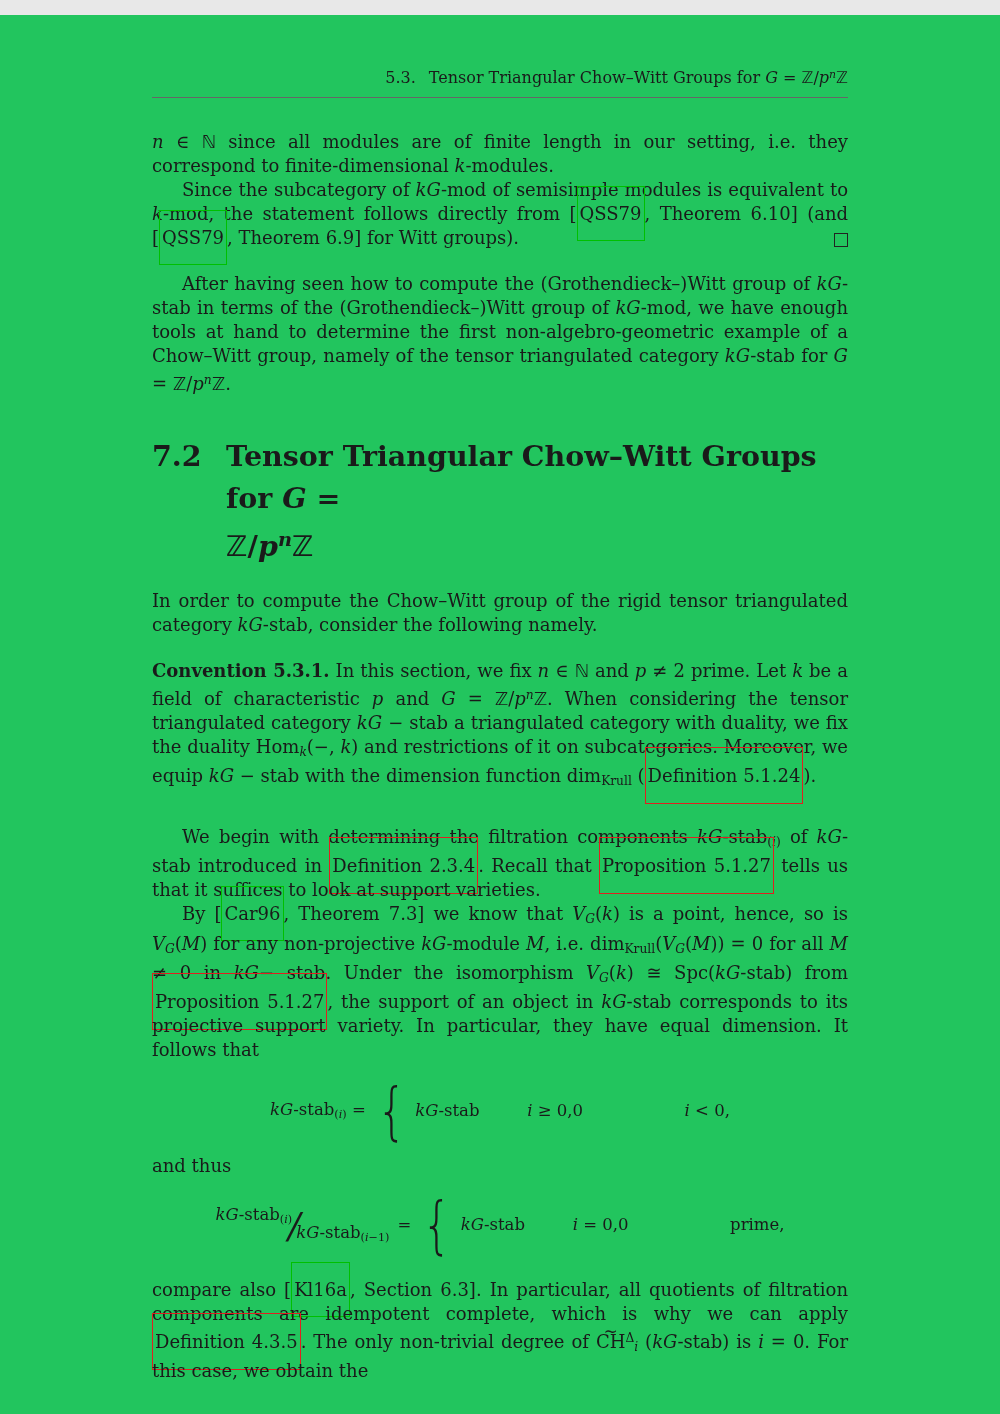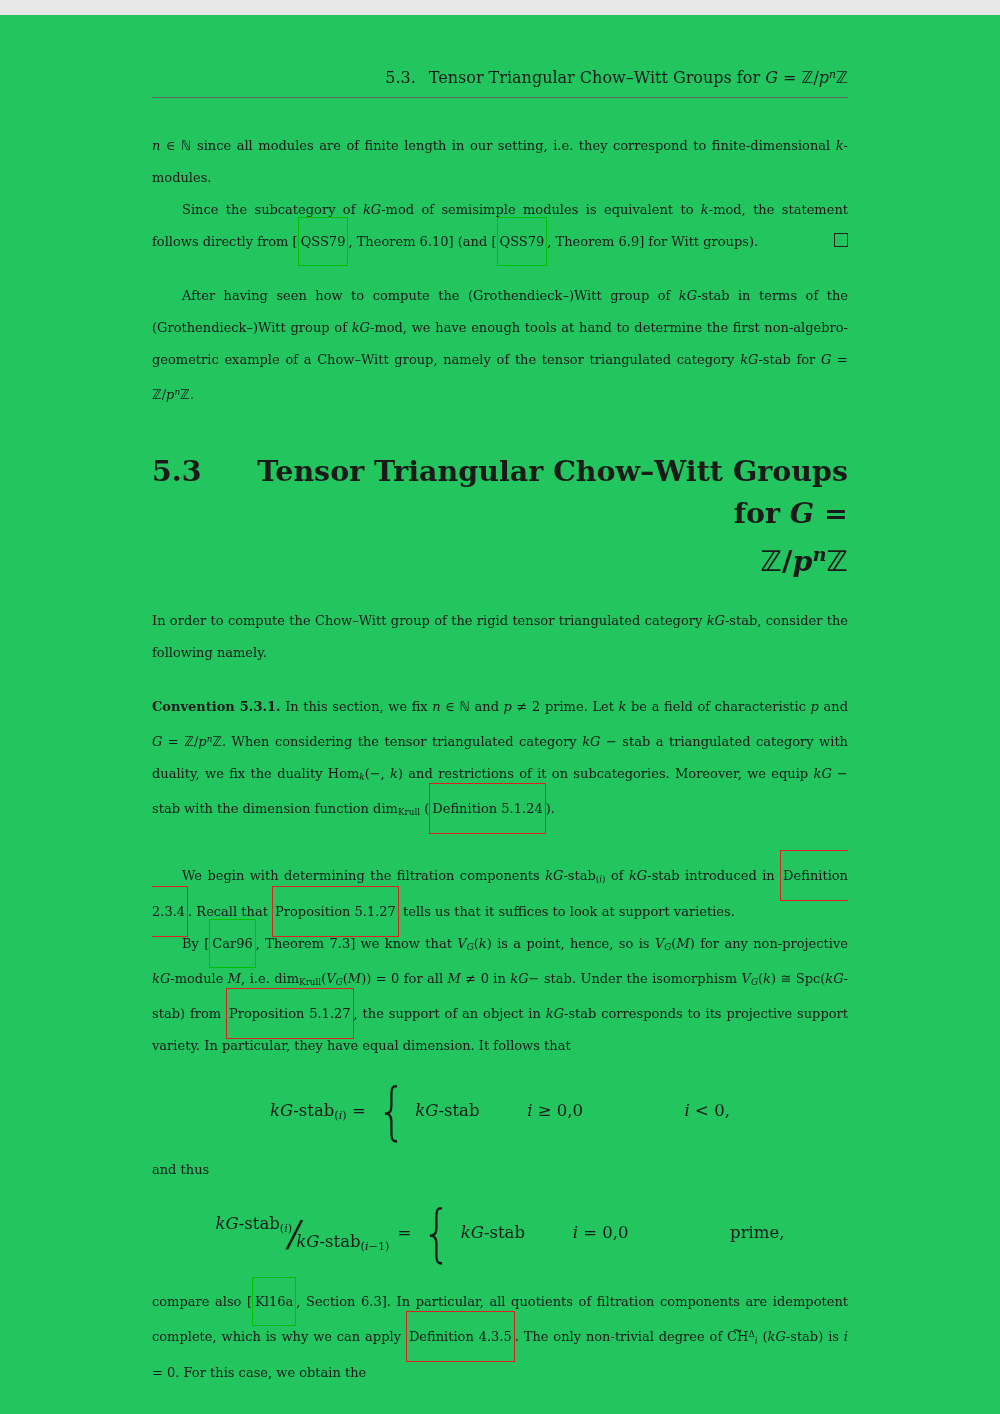--- a/index.html
+++ b/index.html
@@ -16,36 +16,36 @@
 
   .running-header{
     margin-top:50px;
     padding-bottom:9px;
     border-bottom:1px solid #666;
     text-align:right;
     font-size:16px;
     line-height:20px;
   }
 
-  .para{font-size:13px;line-height:32px;margin:0;text-align:justify;}
+  .para{font-size:18px;line-height:24px;margin:0;text-align:justify;}
   .para.indent{text-indent:30px;}
   .p-first{margin-top:32px;}
   .gap-before{margin-top:22px;}
   .gap-before-lg{margin-top:32px;}
 
   .section-heading{
     display:flex;
     margin-top:38px;
     margin-bottom:22px;
     font-weight:bold;
     font-size:28.5px;
     line-height:42px;
   }
   .heading-number{width:74px;flex:none;}
-  .heading-text{flex:1;text-align:right;}
+  .heading-text{flex:1;}
 
   
   .seg-i{font-style:italic;}
   .seg-b{font-weight:bold;}
   .seg-cal{font-style:italic;}
   .seg-bb{font-family:"DejaVu Sans",sans-serif;}
   .seg-sub,.seg-subi{font-size:68%;vertical-align:-0.25em;}
   .seg-subi{font-style:italic;}
   .seg-sup,.seg-supi{font-size:68%;vertical-align:0.5em;}
   .seg-supi{font-style:italic;}
@@ -99,21 +99,21 @@
 <div class="page">
   <div class="content">
 
     <div class="running-header"><span>5.3.  Tensor Triangular Chow–Witt Groups for </span><span class="seg-i">G</span><span> = </span><span class="seg-bb">ℤ</span><span>/</span><span class="seg-i">p</span><span class="seg-supi">n</span><span class="seg-bb">ℤ</span></div>
 
     <p class="para p-first"><span class="seg-i">n</span><span> ∈ </span><span class="seg-bb">ℕ</span><span> since all modules are of finite length in our setting, i.e. they correspond to finite-dimensional </span><span class="seg-i">k</span><span>-modules.</span></p>
     <p class="para indent"><span>Since the subcategory of </span><span class="seg-i">kG</span><span>-mod of semisimple modules is equivalent to </span><span class="seg-i">k</span><span>-mod, the statement follows directly from [</span><span class="seg-green">QSS79</span><span>, Theorem 6.10] (and [</span><span class="seg-green">QSS79</span><span>, Theorem 6.9] for Witt groups).</span><span class="seg-qed"></span></p>
     <p class="para indent gap-before"><span>After having seen how to compute the (Grothendieck–)Witt group of </span><span class="seg-i">kG</span><span>-stab in terms of the (Grothendieck–)Witt group of </span><span class="seg-i">kG</span><span>-mod, we have enough tools at hand to determine the first non-algebro-geometric example of a Chow–Witt group, namely of the tensor triangulated category </span><span class="seg-i">kG</span><span>-stab for </span><span class="seg-i">G</span><span> = </span><span class="seg-bb">ℤ</span><span>/</span><span class="seg-i">p</span><span class="seg-supi">n</span><span class="seg-bb">ℤ</span><span>.</span></p>
 
     <div class="section-heading">
-      <div class="heading-number">5.3</div>
+      <div class="heading-number">7.2</div>
       <div class="heading-text">
         <div><span>Tensor Triangular Chow–Witt Groups for </span><span class="seg-i">G</span><span> =</span></div>
         <div><span class="seg-bb">ℤ</span><span>/</span><span class="seg-i">p</span><span class="seg-supi">n</span><span class="seg-bb">ℤ</span></div>
       </div>
     </div>
 
     <p class="para"><span>In order to compute the Chow–Witt group of the rigid tensor triangulated category </span><span class="seg-i">kG</span><span>-stab, consider the following namely.</span></p>
     <p class="para gap-before"><span class="seg-b">Convention 5.3.1.</span><span> In this section, we fix </span><span class="seg-i">n</span><span> ∈ </span><span class="seg-bb">ℕ</span><span> and </span><span class="seg-i">p</span><span> ≠ 2 prime. Let </span><span class="seg-i">k</span><span> be a field of characteristic </span><span class="seg-i">p</span><span> and </span><span class="seg-i">G</span><span> = </span><span class="seg-bb">ℤ</span><span>/</span><span class="seg-i">p</span><span class="seg-supi">n</span><span class="seg-bb">ℤ</span><span>. When considering the tensor triangulated category </span><span class="seg-i">kG</span><span> − stab a triangulated category with duality, we fix the duality Hom</span><span class="seg-subi">k</span><span>(−, </span><span class="seg-i">k</span><span>) and restrictions of it on subcategories. Moreover, we equip </span><span class="seg-i">kG</span><span> − stab with the dimension function dim</span><span class="seg-sub">Krull</span><span> (</span><span class="seg-red">Definition 5.1.24</span><span>).</span></p>
     <p class="para indent gap-before-lg"><span>We begin with determining the filtration components </span><span class="seg-i">kG</span><span>-stab</span><span class="seg-sub">(</span><span class="seg-subi">i</span><span class="seg-sub">)</span><span> of </span><span class="seg-i">kG</span><span>-stab introduced in </span><span class="seg-red">Definition 2.3.4</span><span>. Recall that </span><span class="seg-red">Proposition 5.1.27</span><span> tells us that it suffices to look at support varieties.</span></p>
     <p class="para indent"><span>By [</span><span class="seg-green">Car96</span><span>, Theorem 7.3] we know that </span><span class="seg-cal">V</span><span class="seg-subi">G</span><span>(</span><span class="seg-i">k</span><span>) is a point, hence, so is </span><span class="seg-cal">V</span><span class="seg-subi">G</span><span>(</span><span class="seg-i">M</span><span>) for any non-projective </span><span class="seg-i">kG</span><span>-module </span><span class="seg-i">M</span><span>, i.e. dim</span><span class="seg-sub">Krull</span><span>(</span><span class="seg-cal">V</span><span class="seg-subi">G</span><span>(</span><span class="seg-i">M</span><span>)) = 0 for all </span><span class="seg-i">M</span><span> ≠ 0 in </span><span class="seg-i">kG</span><span>− stab. Under the isomorphism </span><span class="seg-cal">V</span><span class="seg-subi">G</span><span>(</span><span class="seg-i">k</span><span>) ≅ Spc(</span><span class="seg-i">kG</span><span>-stab) from </span><span class="seg-red">Proposition 5.1.27</span><span>, the support of an object in </span><span class="seg-i">kG</span><span>-stab corresponds to its projective support variety. In particular, they have equal dimension. It follows that</span></p>

